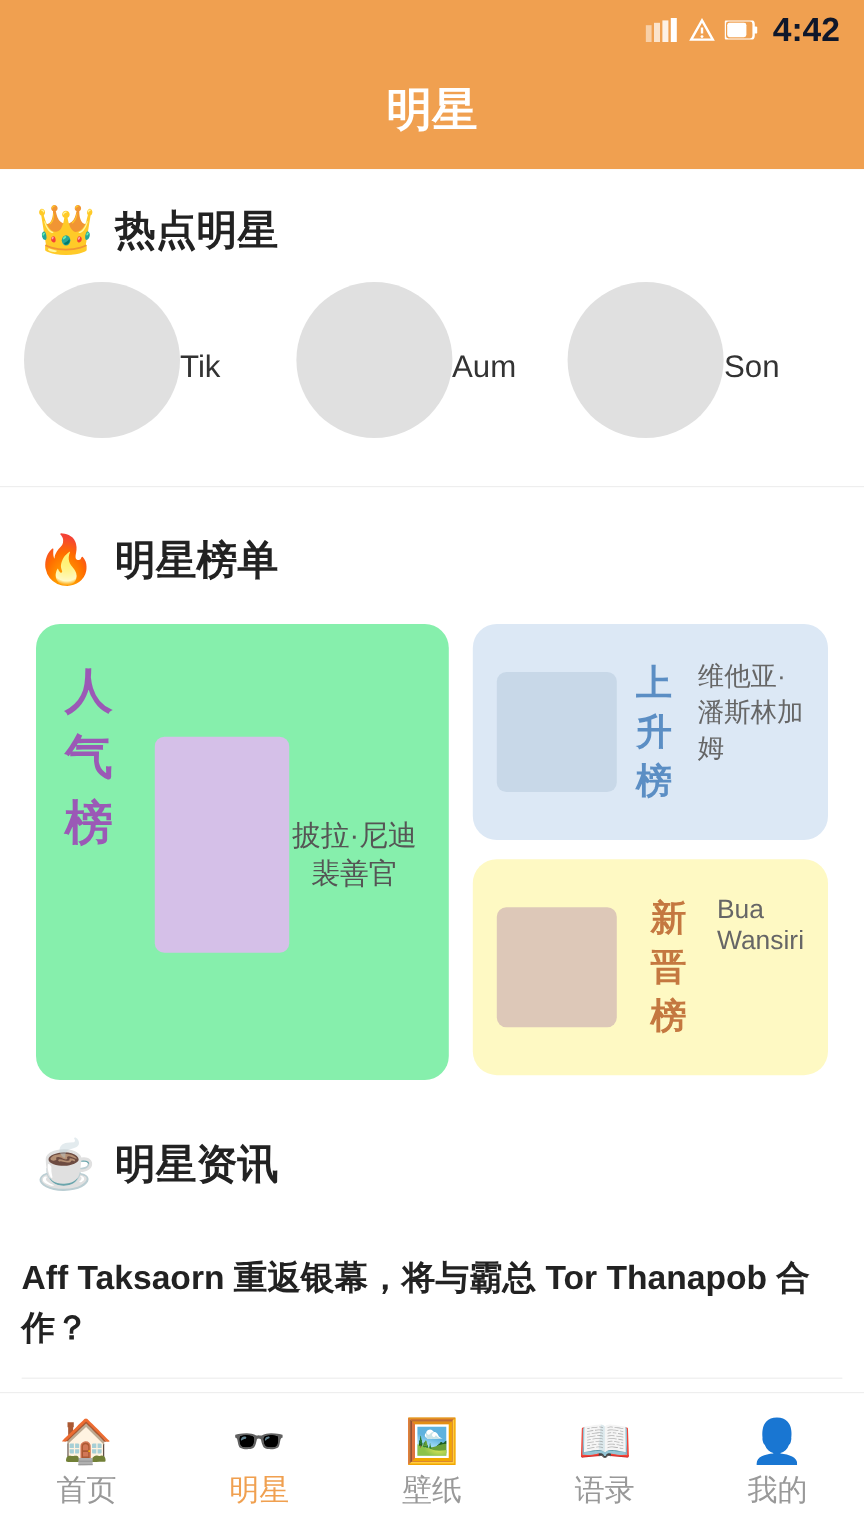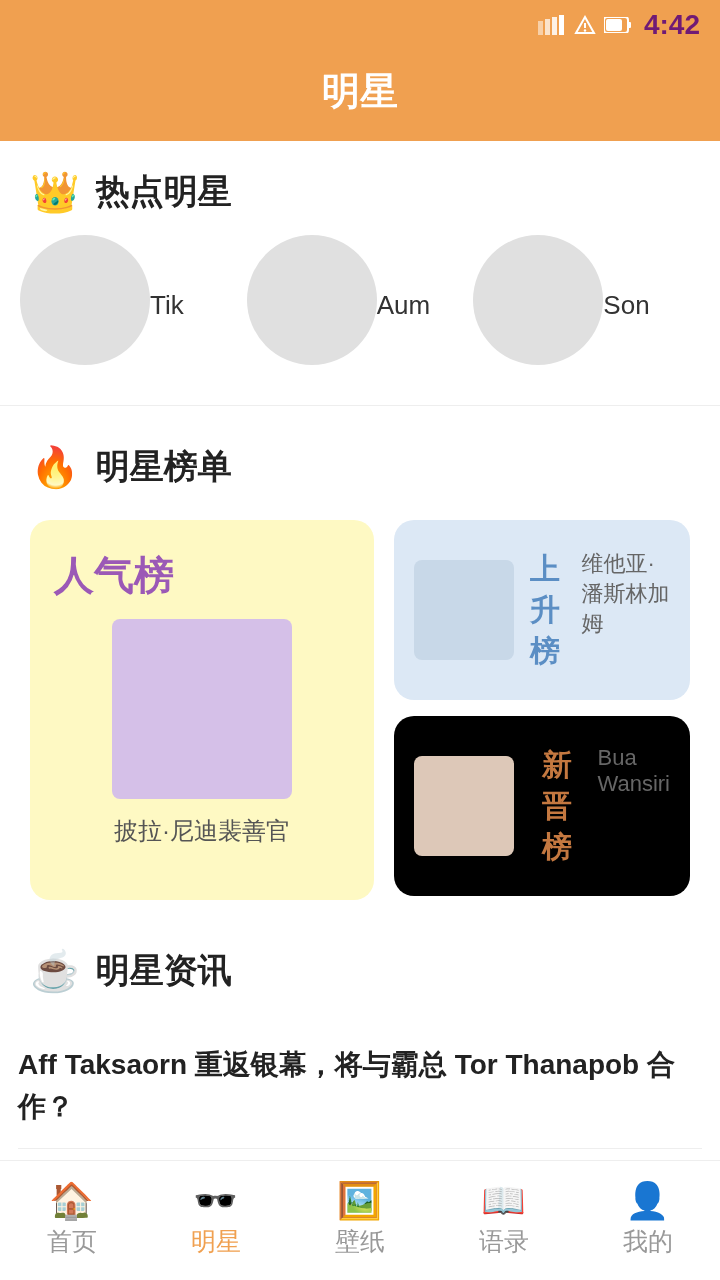--- a/index.html
+++ b/index.html
@@ -16,21 +16,21 @@
     .status-bar {
       width: 720px;
       height: 50px;
       background: #f0a050;
       display: flex;
       align-items: center;
       justify-content: flex-end;
       padding: 0 20px;
     }
     .status-bar .time {
-      color: #701a75;
+      color: #0f172a;
       font-size: 28px;
       font-weight: 600;
     }
     .status-icons {
       display: flex;
       align-items: center;
       gap: 8px;
       margin-right: 12px;
     }
     .status-icons svg { fill: white; }
@@ -113,25 +113,25 @@
       gap: 16px;
     }
     .charts-row {
       display: flex;
       gap: 20px;
     }
 
     
     .chart-card-large {
       flex: 1;
-      background: #fef9c3;
+      background: #86efac;
       border-radius: 20px;
       padding: 28px 24px 24px;
       display: flex;
-      flex-direction: column;
+      flex-direction: row;
       align-items: center;
       min-height: 380px;
     }
     .chart-card-large .chart-label {
       font-size: 40px;
       font-weight: 700;
       color: #9b59b6;
       margin-bottom: 16px;
       align-self: flex-start;
     }
@@ -158,21 +158,21 @@
     .chart-card-small {
       background: #dce8f5;
       border-radius: 20px;
       padding: 20px;
       display: flex;
       align-items: center;
       gap: 16px;
       min-height: 180px;
     }
     .chart-card-small.peach {
-      background: #000000;
+      background: #fef9c3;
       gap: 28px;
     }
     .chart-card-small .small-img {
       width: 100px;
       height: 100px;
       background: #c8d8e8;
       border-radius: 8px;
       flex-shrink: 0;
     }
     .chart-card-small.peach .small-img {

